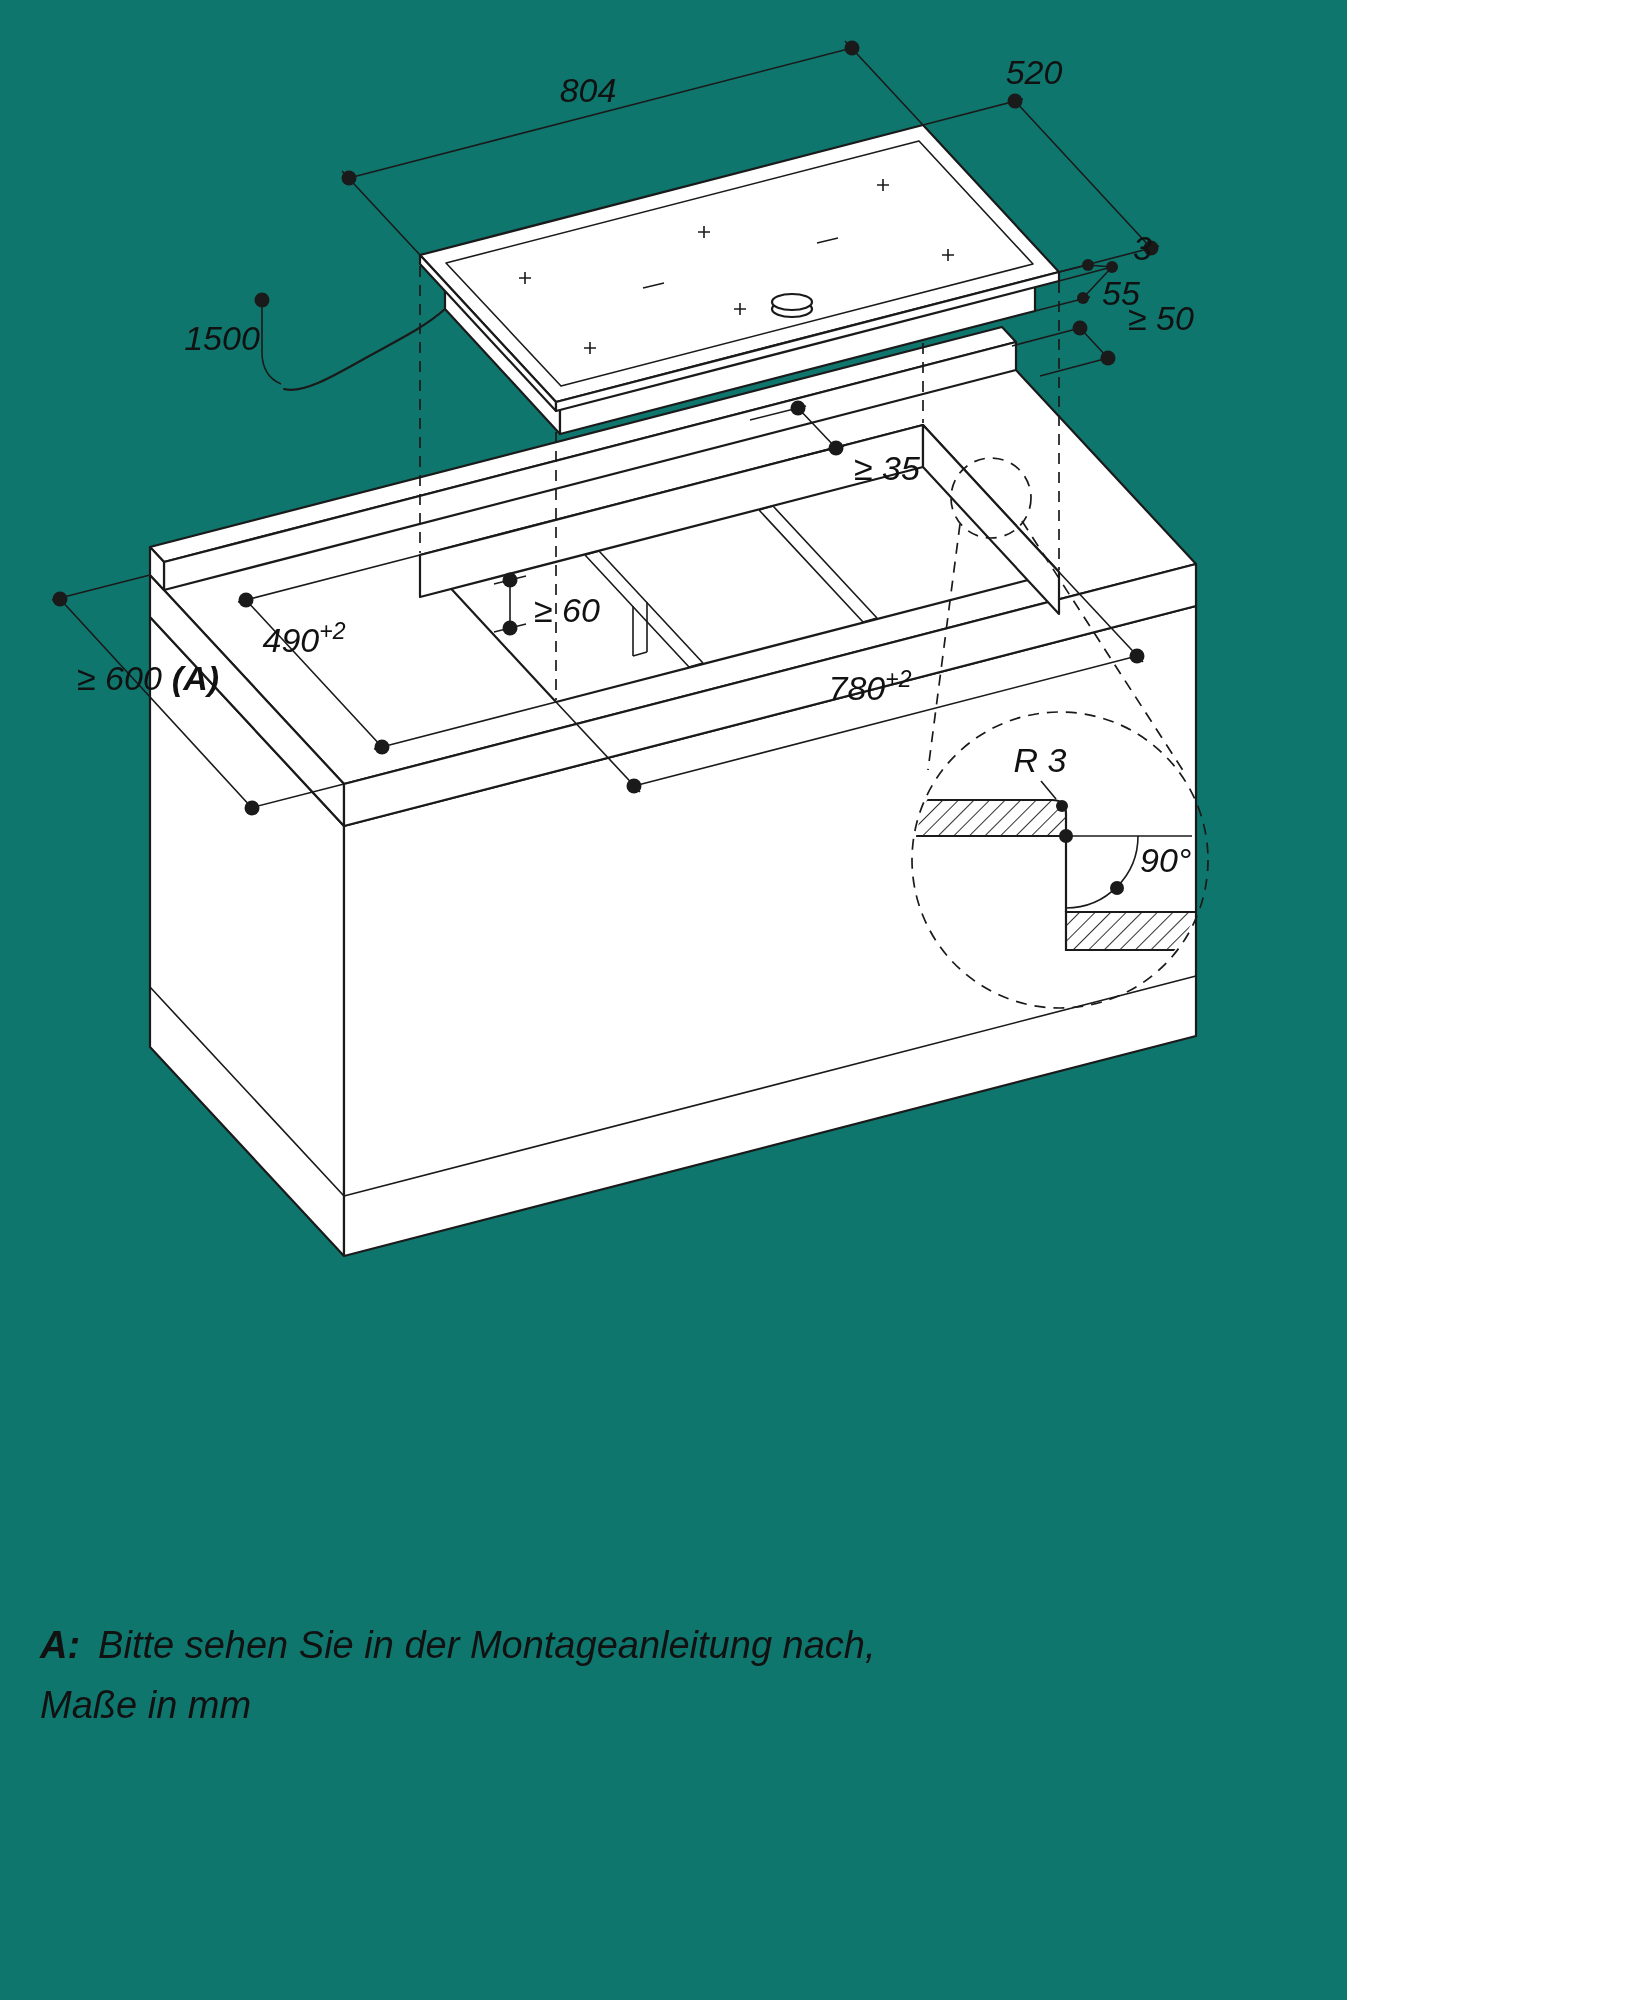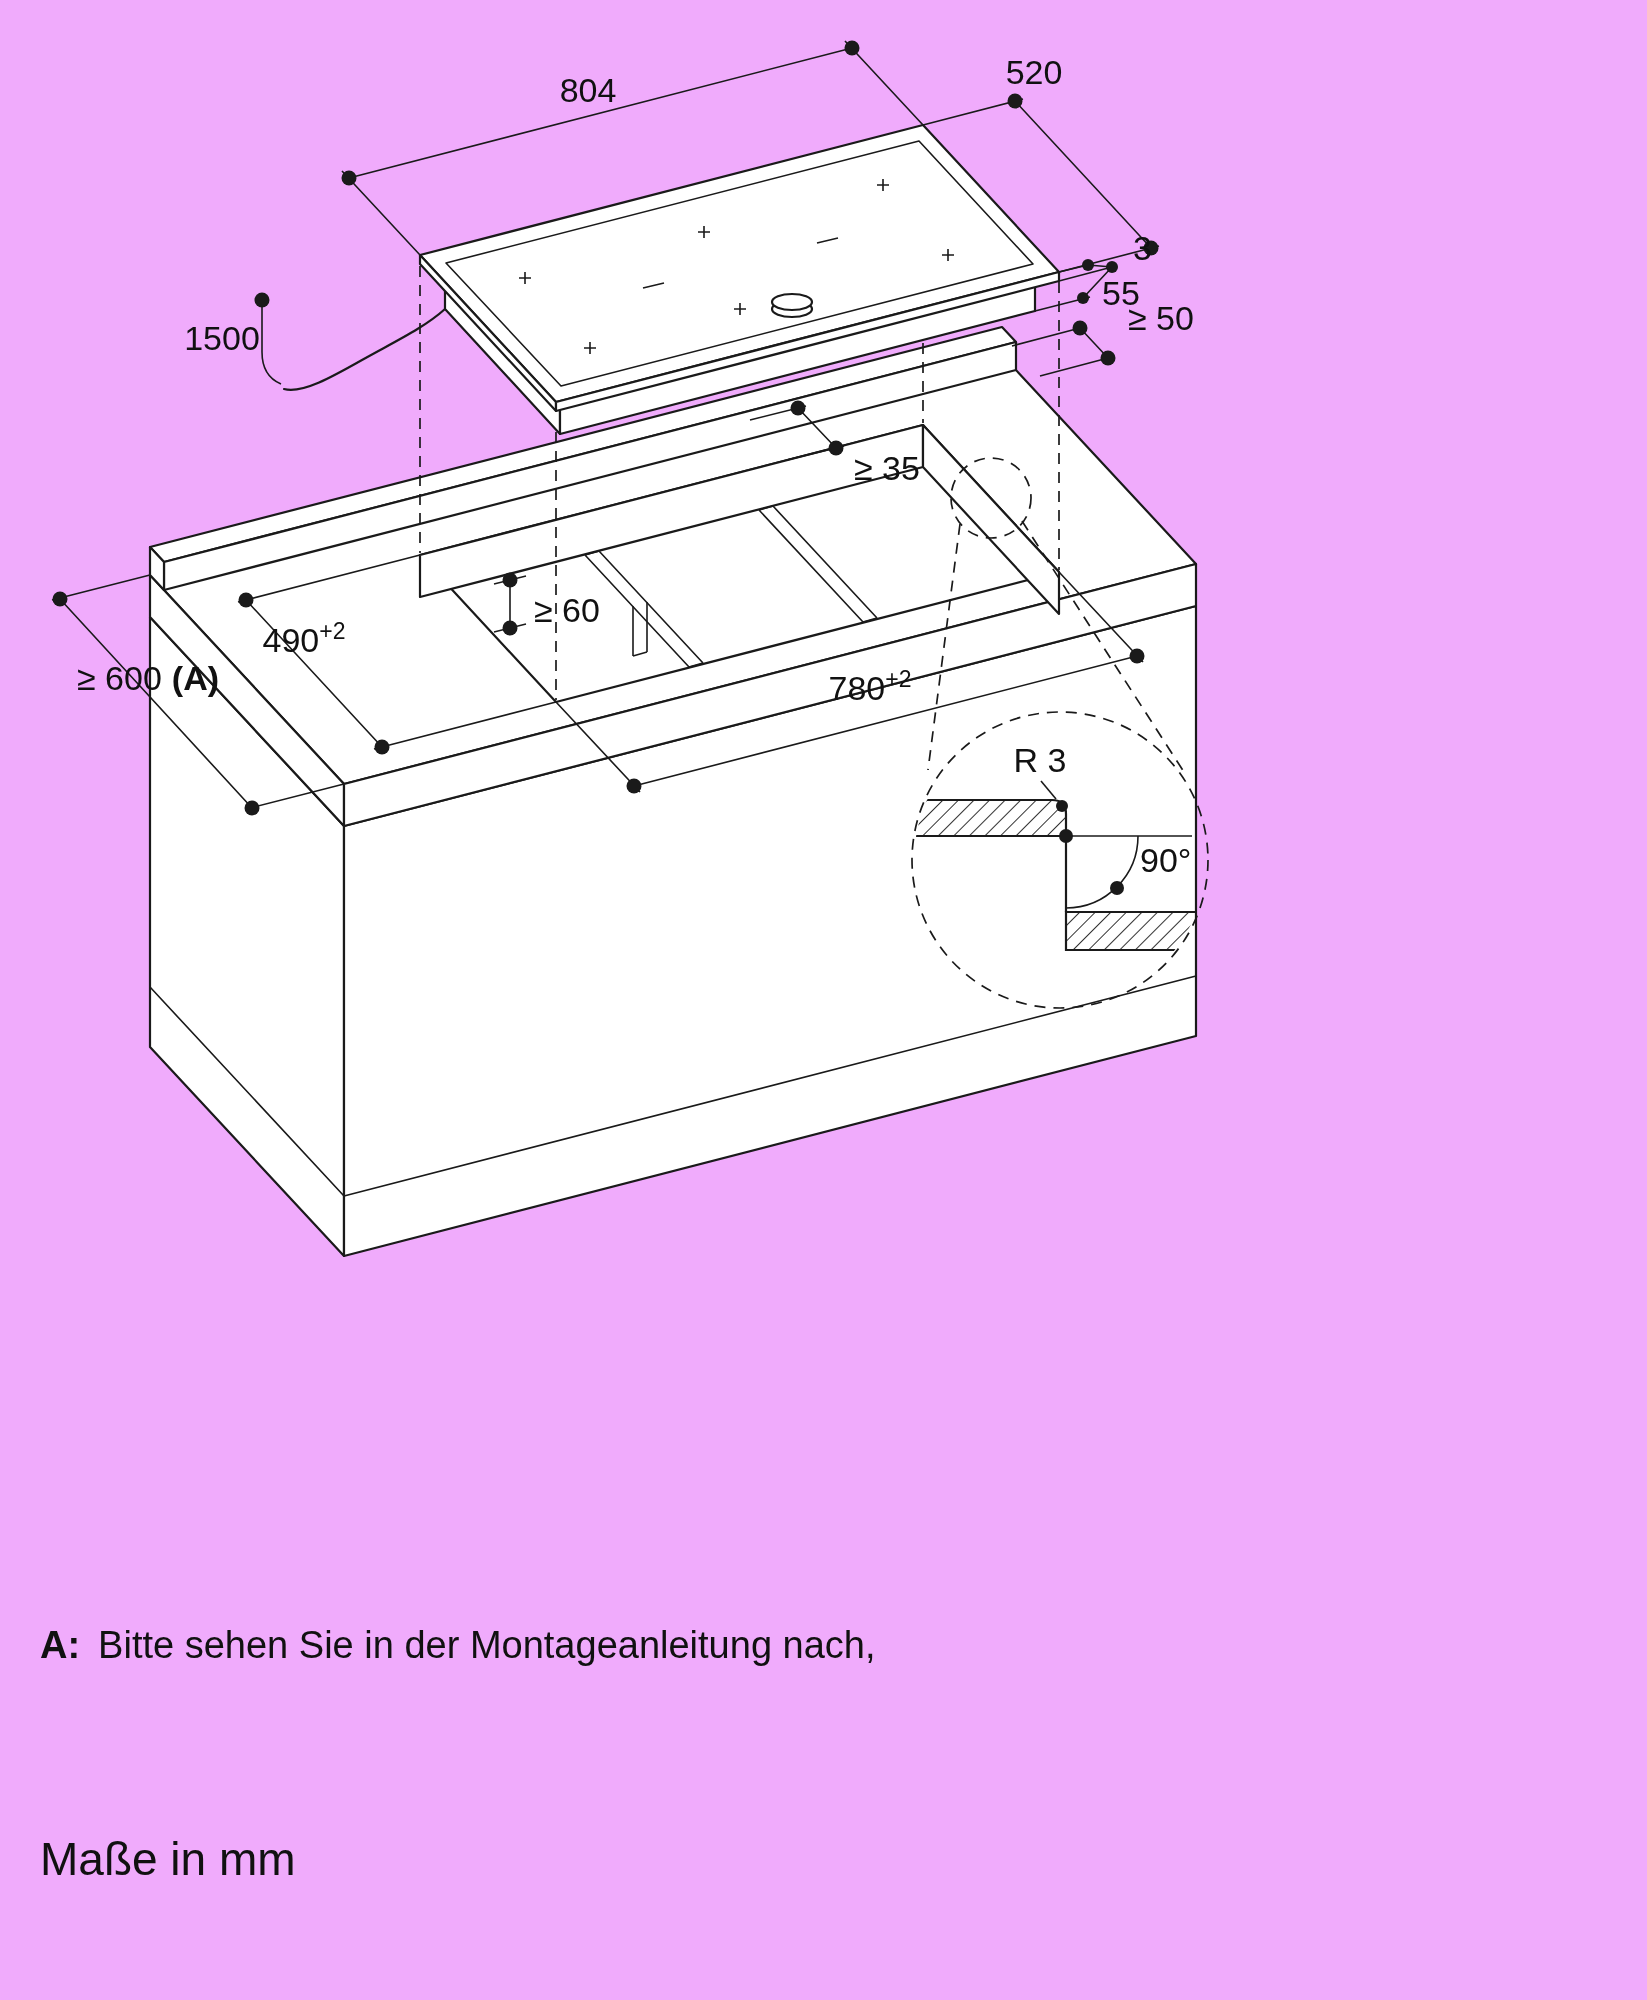--- a/index.html
+++ b/index.html
@@ -1,34 +1,34 @@
 <!DOCTYPE html>
 <html><head>
 <meta charset="utf-8">
 <style>
   html,body{margin:0;padding:0;background:#fff;}
-  .stage{position:relative;width:1647px;height:2000px;background:#f0abfc;
-         font-family:"Liberation Sans",sans-serif;color:#111;overflow:hidden;}
+  .stage{position:relative;width:1347px;height:2000px;background:#0f766e;
+         font-family:"Liberation Sans",sans-serif;color:#111;overflow:hidden;font-style:italic;}
   .stage svg{position:absolute;left:0;top:0;}
   
   .face{fill:#ffffff;stroke:#1a1a1a;stroke-width:2.2;stroke-linejoin:round;}
   .thin{fill:none;stroke:#1a1a1a;stroke-width:1.6;stroke-linejoin:round;}
   .edge{fill:none;stroke:#1a1a1a;stroke-width:2.2;stroke-linejoin:round;stroke-linecap:round;}
   .dash{fill:none;stroke:#1a1a1a;stroke-width:1.7;stroke-dasharray:11 8;}
   .dim{fill:none;stroke:#1a1a1a;stroke-width:1.6;}
   .dot{fill:#1a1a1a;stroke:none;}
   .hatched{fill:url(#hatch);stroke:#1a1a1a;stroke-width:2.2;}
   text{font-family:"Liberation Sans",sans-serif;font-size:34px;fill:#111;}
   .sup{font-size:23px;}
   .bold{font-weight:bold;}
   
   .note{position:absolute;left:40px;top:1622px;display:flex;gap:18px;
         font-size:38px;line-height:1.26;}
   .note .ref{font-weight:bold;}
-  .units{position:absolute;left:40px;top:1832px;font-size:46px;}
+  .units{position:absolute;left:40px;top:1684px;font-size:38px;}
 </style>
 </head>
 <body>
 
 <div class="stage">
 
 <svg width="1647" height="2000" viewBox="0 0 1647 2000">
   <defs>
     <pattern id="hatch" patternUnits="userSpaceOnUse" width="11" height="11" patternTransform="rotate(45)">
       <line x1="0" y1="0" x2="0" y2="11" stroke="#1a1a1a" stroke-width="1.8"></line>

